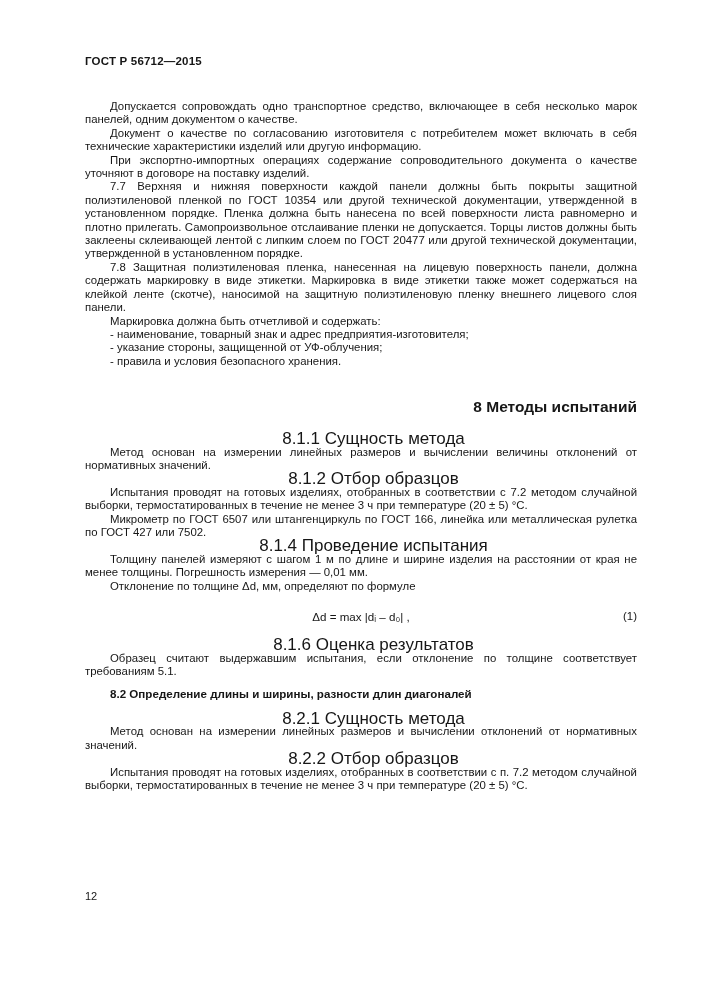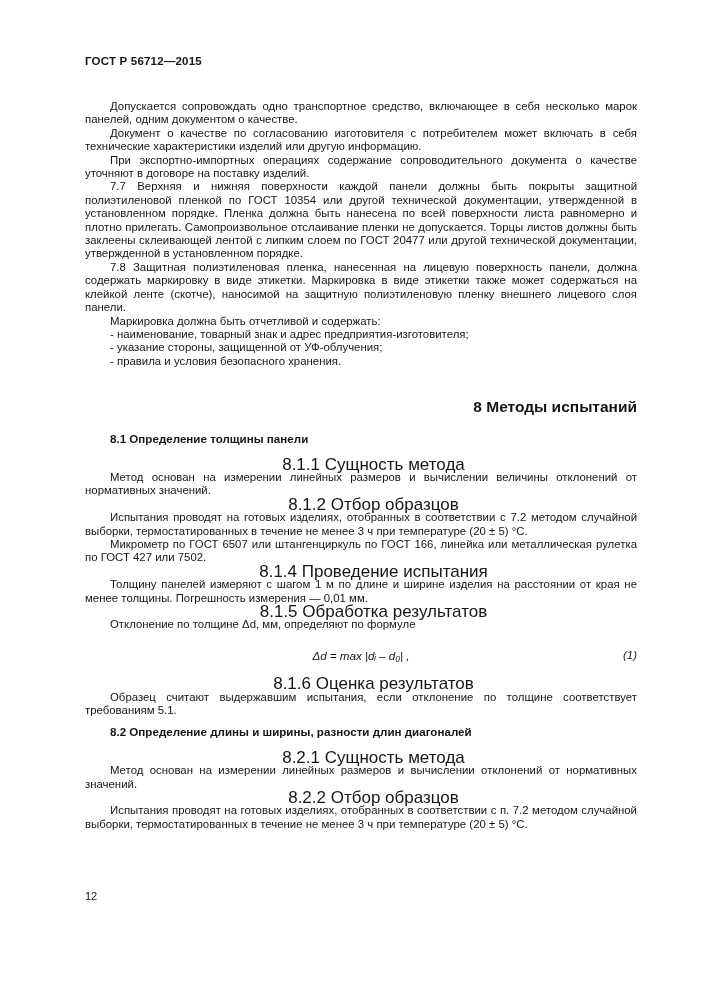--- a/index.html
+++ b/index.html
@@ -58,21 +58,20 @@
     font-weight: normal;
     text-indent: 25px;
     text-align: center;
   }
   .formula-row {
     display: grid;
     grid-template-columns: 1fr auto 1fr;
     align-items: center;
     margin: 17px 0 15px 0;
     text-indent: 0;
-    font-style: italic;
   }
   .f-expr {
     grid-column: 2;
     font-size: 11.6px;
   }
   .f-num {
     grid-column: 3;
     justify-self: end;
     font-size: 11.4px;
   }
@@ -118,34 +117,32 @@
     <p class="para">При экспортно-импортных операциях содержание сопроводительного документа о качестве уточняют в договоре на поставку изделий.</p>
     <p class="para">7.7 Верхняя и нижняя поверхности каждой панели должны быть покрыты защитной полиэтиленовой пленкой по ГОСТ 10354 или другой технической документации, утвержденной в установленном порядке. Пленка должна быть нанесена по всей поверхности листа равномерно и плотно прилегать. Самопроизвольное отслаивание пленки не допускается. Торцы листов должны быть заклеены склеивающей лентой с липким слоем по ГОСТ 20477 или другой технической документации, утвержденной в установленном порядке.</p>
     <p class="para">7.8 Защитная полиэтиленовая пленка, нанесенная на лицевую поверхность панели, должна содержать маркировку в виде этикетки. Маркировка в виде этикетки также может содержаться на клейкой ленте (скотче), наносимой на защитную полиэтиленовую пленку внешнего лицевого слоя панели.</p>
     <p class="para">Маркировка должна быть отчетливой и содержать:</p>
     <p class="para">- наименование, товарный знак и адрес предприятия-изготовителя;</p>
     <p class="para">- указание стороны, защищенной от УФ-облучения;</p>
     <p class="para">- правила и условия безопасного хранения.</p>
 
     <p class="h1">8 Методы испытаний</p>
 
-    <p class="h2">8.1 Определение толщины панели</p>
 
     <p class="h3">8.1.1 Сущность метода</p>
     <p class="para">Метод основан на измерении линейных размеров и вычислении величины отклонений от нормативных значений.</p>
 
     <p class="h3">8.1.2 Отбор образцов</p>
     <p class="para">Испытания проводят на готовых изделиях, отобранных в соответствии с 7.2 методом случайной выборки, термостатированных в течение не менее 3 ч при температуре (20 ± 5) °С.</p>
 
     <p class="para">Микрометр по ГОСТ 6507 или штангенциркуль по ГОСТ 166, линейка или металлическая рулетка по ГОСТ 427 или 7502.</p>
 
     <p class="h3">8.1.4 Проведение испытания</p>
     <p class="para">Толщину панелей измеряют с шагом 1 м по длине и ширине изделия на расстоянии от края не менее толщины. Погрешность измерения — 0,01 мм.</p>
 
-    <p class="h3">8.1.5 Обработка результатов</p>
     <p class="para">Отклонение по толщине Δd, мм, определяют по формуле</p>
 
     <div class="formula-row">
       <span class="f-expr">Δd = max |dᵢ – d₀| ,</span>
       <span class="f-num">(1)</span>
     </div>
 
 
     <p class="h3">8.1.6 Оценка результатов</p>
     <p class="para">Образец считают выдержавшим испытания, если отклонение по толщине соответствует требованиям 5.1.</p>

